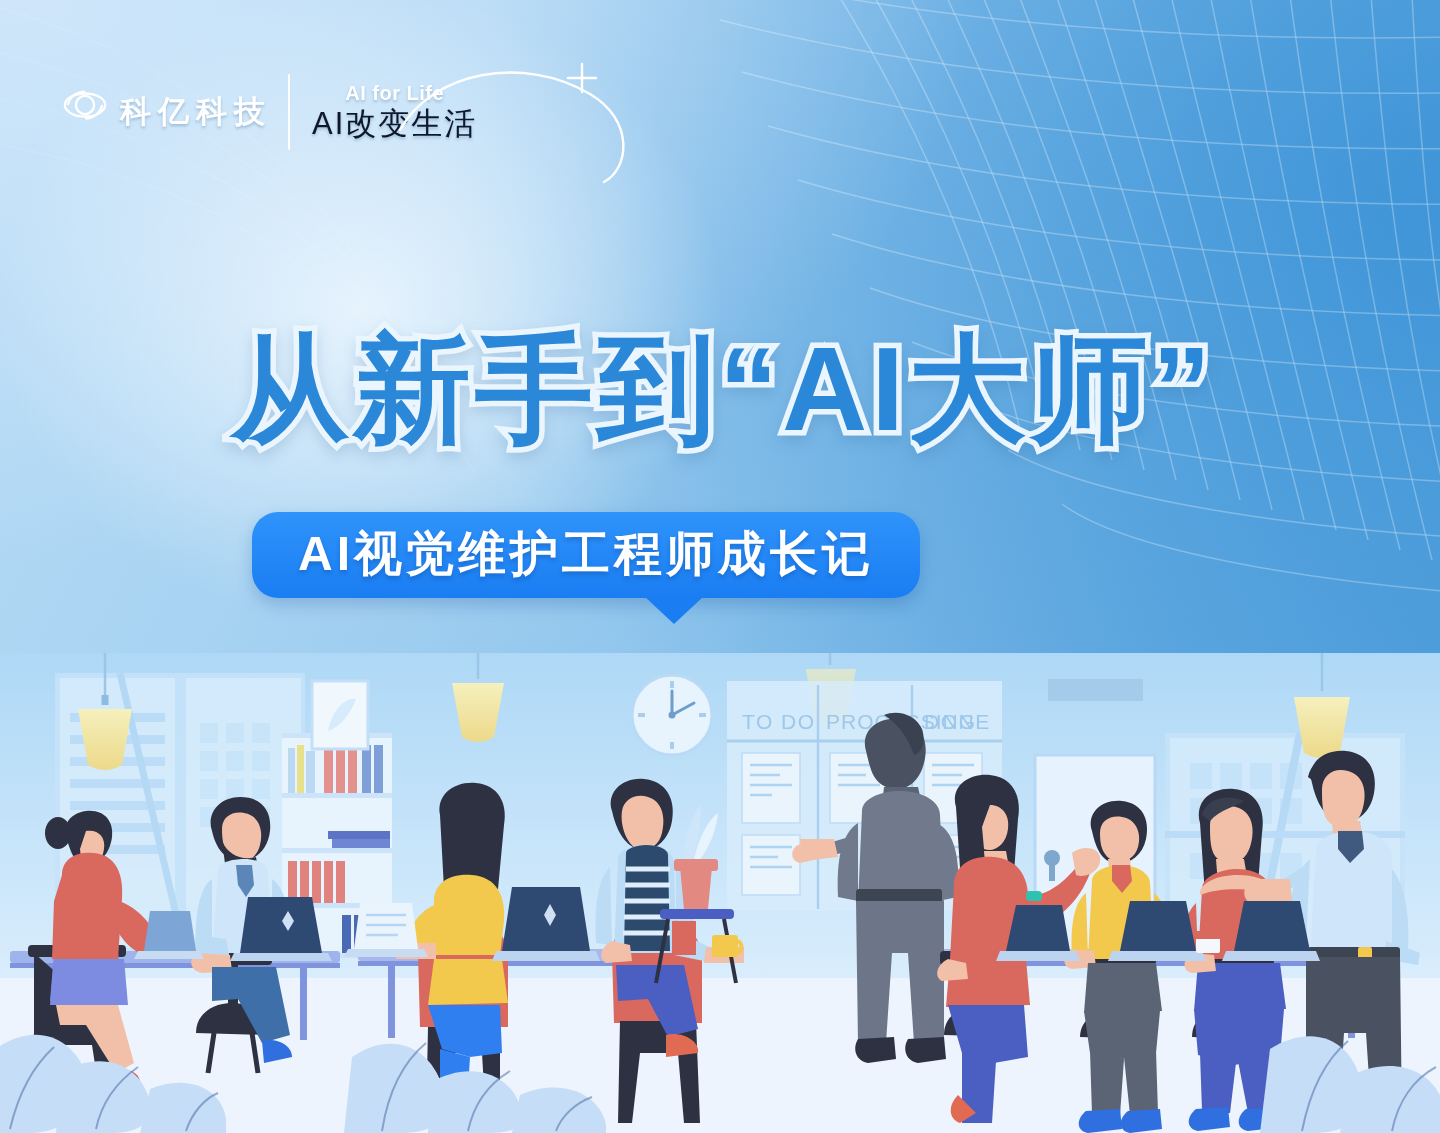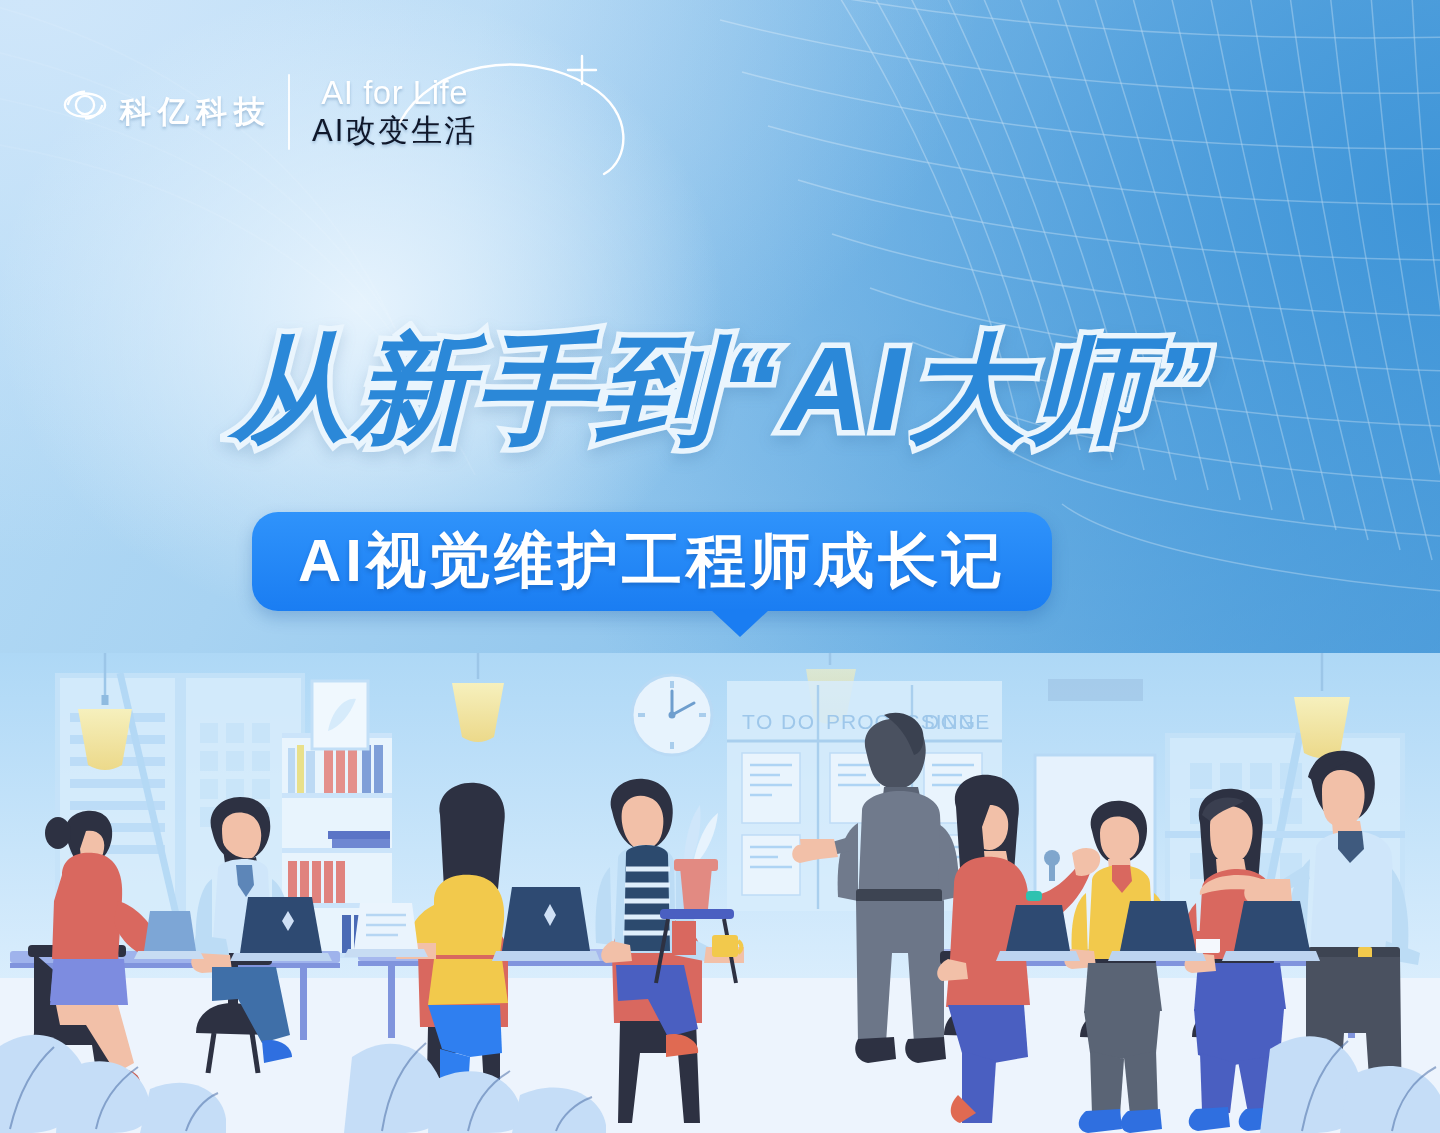--- a/index.html
+++ b/index.html
@@ -33,51 +33,50 @@
     font-size:31px;font-weight:700;color:#ffffff;letter-spacing:7px;line-height:1.06;
     text-shadow:0 2px 3px rgba(40,90,140,.30);
   }
   .logo-en{
     font-size:34px;font-weight:800;color:#ffffff;letter-spacing:2.2px;line-height:1.05;
     text-shadow:0 2px 3px rgba(40,90,140,.32);
   }
   .logo-div{width:2px;height:76px;background:rgba(255,255,255,.92);margin:0 22px 0 16px;border-radius:2px;}
   .slogan{display:flex;flex-direction:column;position:relative;}
   .slogan-en{
-    font-size:33px;color:#ffffff;line-height:1.18;letter-spacing:.5px;font-weight:400;
+    font-size:20px;color:#ffffff;line-height:1.18;letter-spacing:.5px;font-weight:700;
     text-shadow:0 2px 3px rgba(40,90,140,.30);
   }
   .slogan-cn{
     font-size:31px;color:#0f172a;line-height:1.18;letter-spacing:2px;font-weight:400;
     text-shadow:0 2px 3px rgba(40,90,140,.30);
   }
   .swoosh{position:absolute;left:60px;top:-24px;width:290px;height:130px;pointer-events:none;}
 
   
   .title{
     position:absolute;left:58px;top:330px;width:1330px;
     font-size:118px;font-weight:800;color:#2b88d8;letter-spacing:4px;line-height:1;
     white-space:nowrap;
     -webkit-text-stroke:11px #eaf5fd;
     paint-order:stroke fill;
     filter:drop-shadow(0 6px 7px rgba(40,95,150,.18));
-    font-style:italic;
   }
   .title-inner{position:relative;}
 
   
   .sub-wrap{position:absolute;left:252px;top:512px;}
   .sub-banner{
     position:relative;display:inline-block;
     background:linear-gradient(180deg,#2f93fb 0%,#1a7df2 100%);
     border-radius:26px;padding:15px 46px 17px;
     box-shadow:0 7px 16px rgba(20,80,160,.26);
   }
   .sub-text{
-    font-size:60px;font-weight:700;color:#ffffff;letter-spacing:4px;line-height:1.12;
+    font-size:48px;font-weight:700;color:#ffffff;letter-spacing:4px;line-height:1.12;
     white-space:nowrap;text-shadow:0 3px 4px rgba(10,60,130,.30);
   }
   .sub-tail{
     position:absolute;left:50%;margin-left:58px;bottom:-26px;
     width:0;height:0;border-left:30px solid transparent;border-right:30px solid transparent;
     border-top:28px solid #1a7df2;
   }
 
   
   .illo{position:absolute;left:0;bottom:0;width:1440px;height:480px;}

